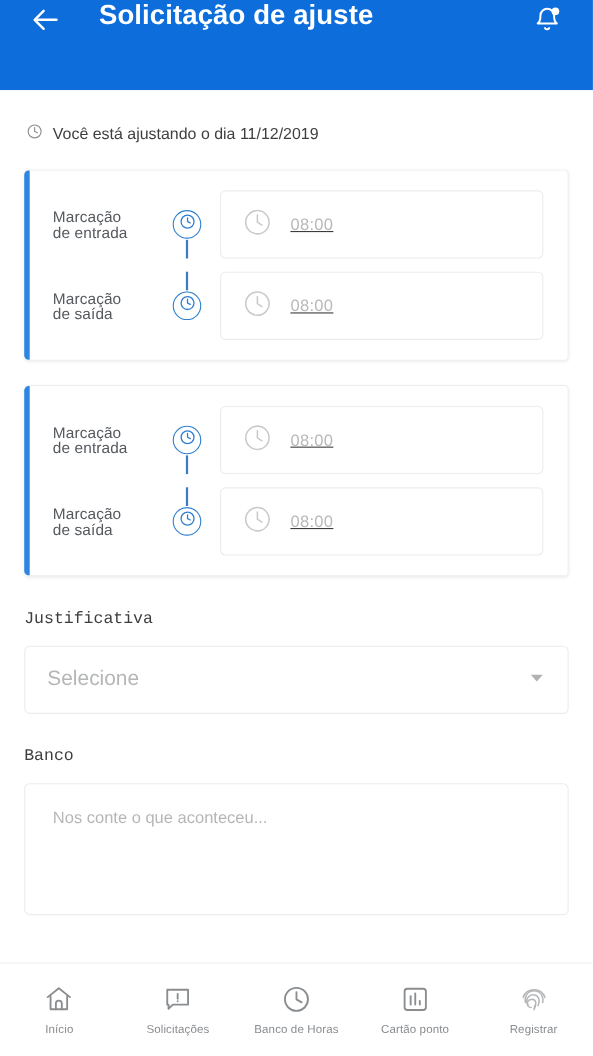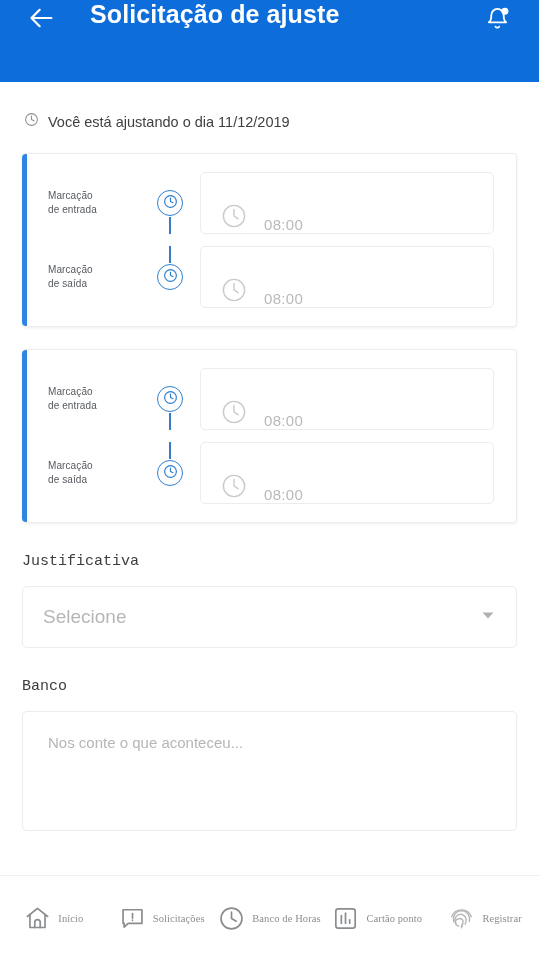--- a/index.html
+++ b/index.html
@@ -109,21 +109,21 @@
   .punch-row {
     display: flex;
     align-items: center;
     position: relative;
     padding-left: 26px;
   }
 
   .punch-label {
     width: 92px;
     flex: 0 0 92px;
-    font-size: 10px;
+    font-size: 14px;
     line-height: 14px;
     color: #55595e;
     letter-spacing: 0.1px;
   }
 
   .timeline-cell {
     width: 60px;
     flex: 0 0 60px;
     display: flex;
     align-items: center;
@@ -155,24 +155,25 @@
     z-index: 2;
   }
 
   .time-field {
     flex: 1 1 auto;
     height: 62px;
     border: 1px solid #ececec;
     border-radius: 5px;
     background: #ffffff;
     display: flex;
-    align-items: flex-end;
+    align-items: center;
     padding: 0 20px;
     gap: 17px;
     cursor: pointer;
+    text-decoration: underline;
   }
   .time-value {
     font-size: 15px;
     color: #b7b9bb;
     letter-spacing: 0.3px;
   }
 
   
   .form-section { padding: 0 22px; }
 
@@ -221,26 +222,25 @@
     height: 85px;
     background: #ffffff;
     border-top: 1px solid #f0f0f0;
     display: flex;
     align-items: center;
     z-index: 10;
   }
   .nav-item {
     flex: 1 1 0;
     display: flex;
-    flex-direction: row;
+    flex-direction: column;
     align-items: center;
     justify-content: center;
     gap: 7px;
     cursor: pointer;
-    font-family: Liberation Serif, serif;
   }
   .nav-label {
     font-size: 10.5px;
     color: #8a8d90;
     letter-spacing: 0.1px;
     white-space: nowrap;
   }
   .nav-icon { display: flex; align-items: center; justify-content: center; height: 28px; }
 </style>
 </head>

